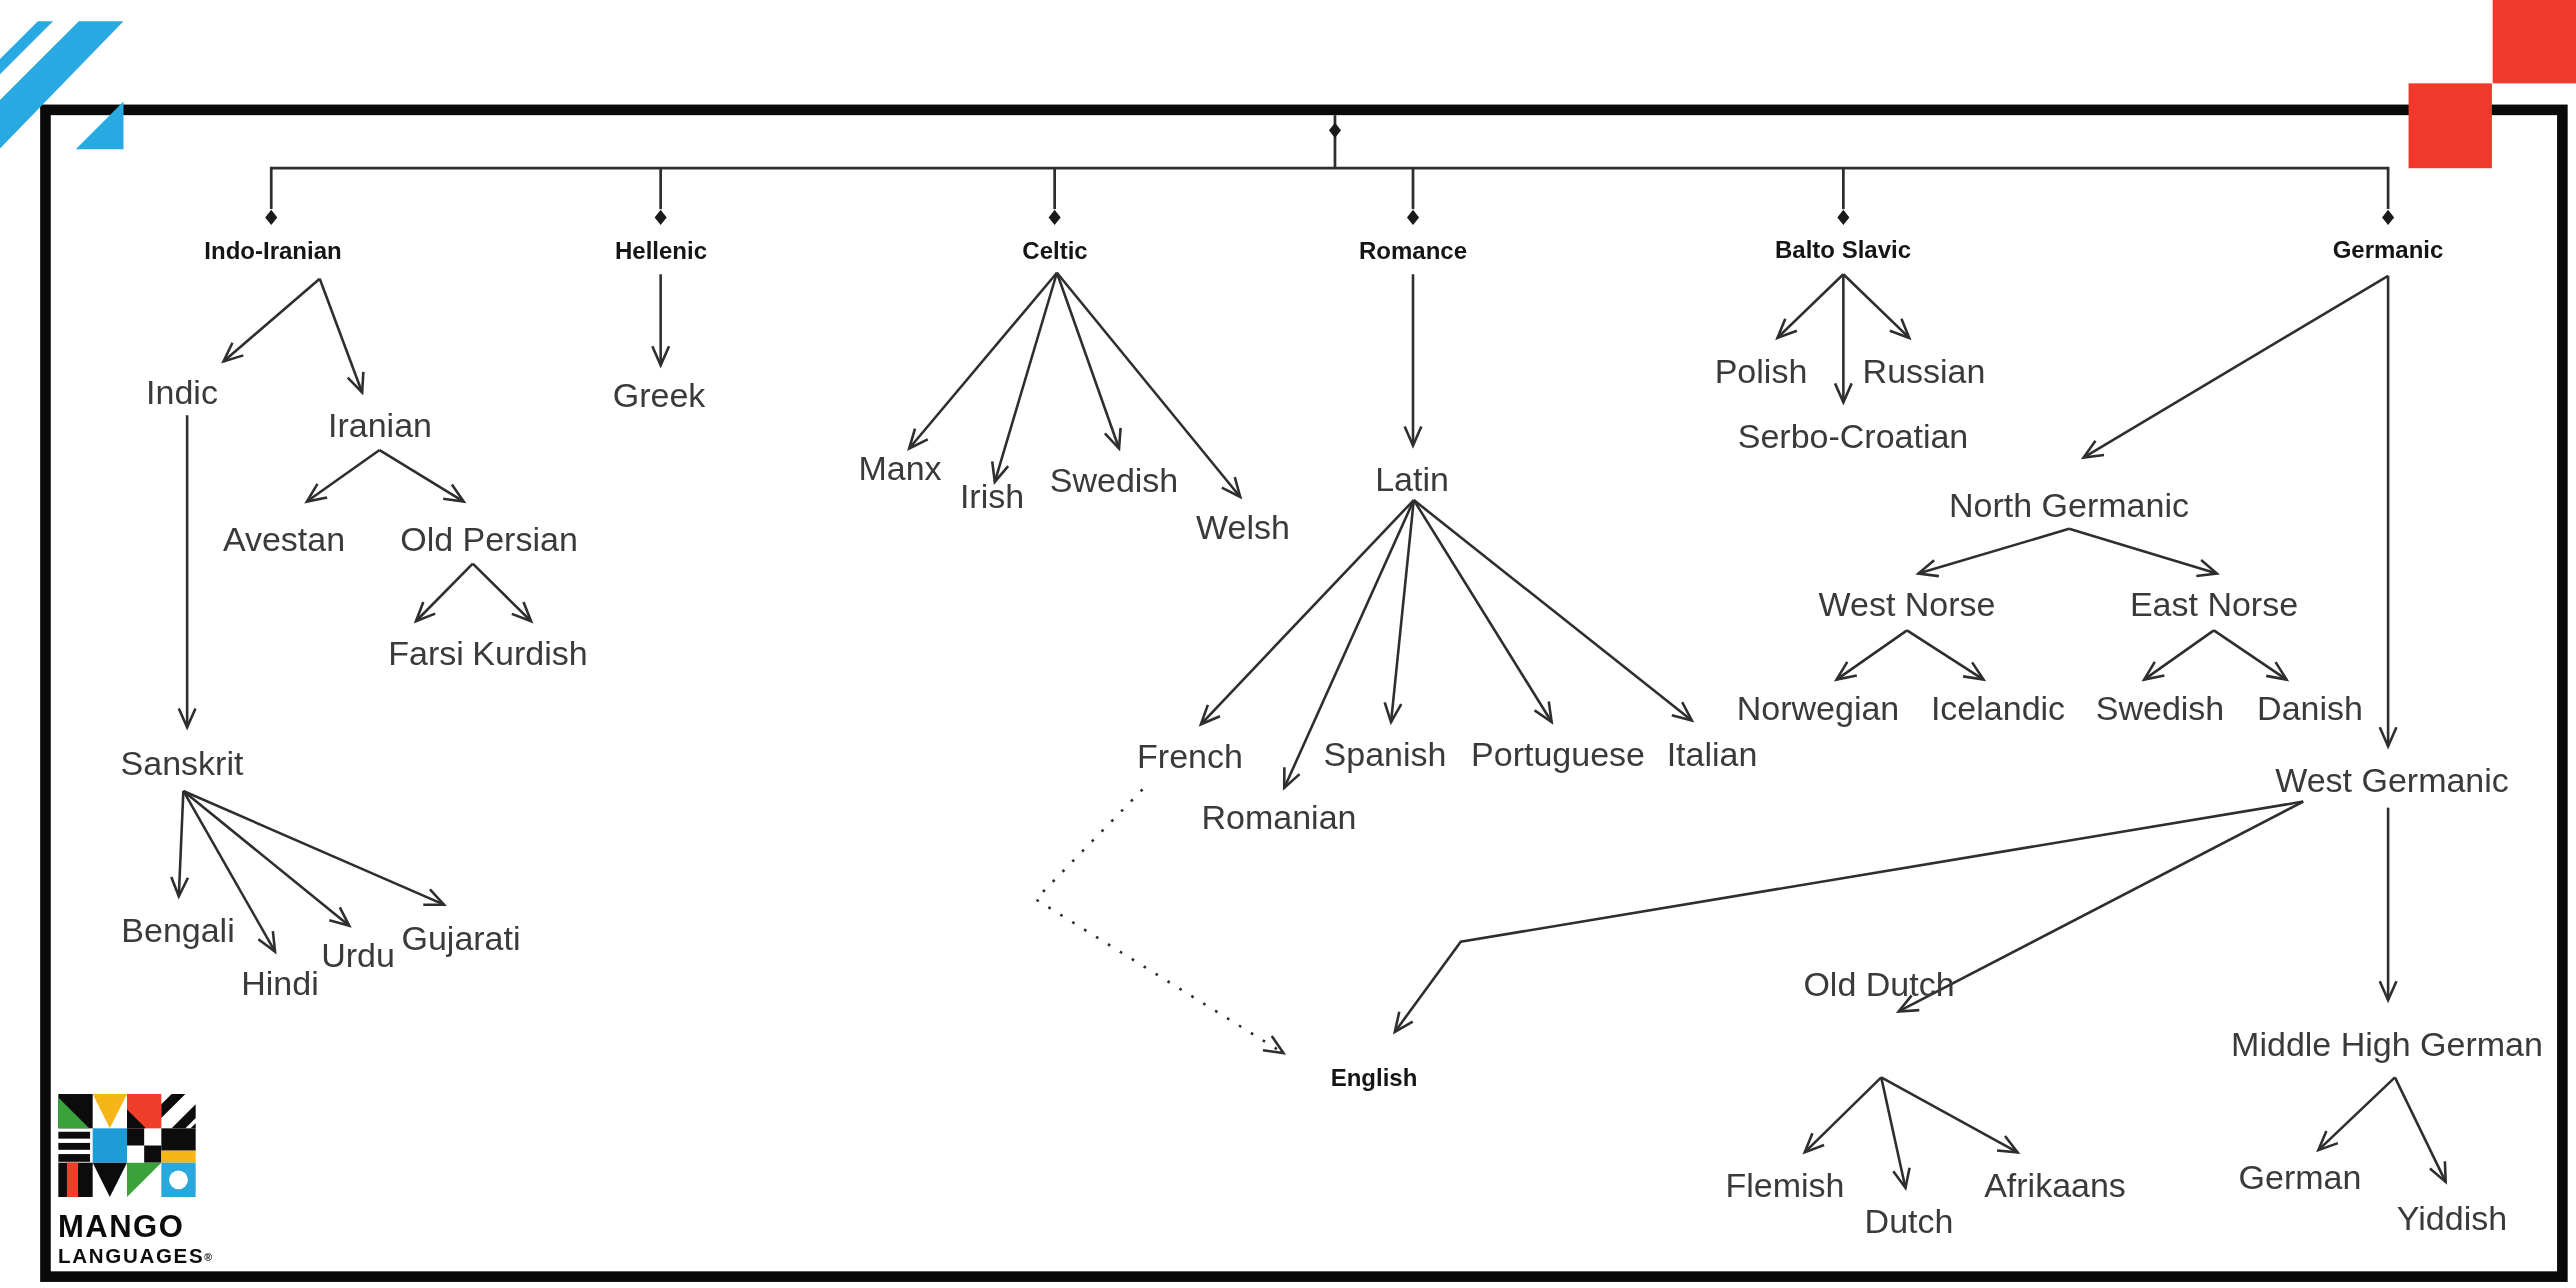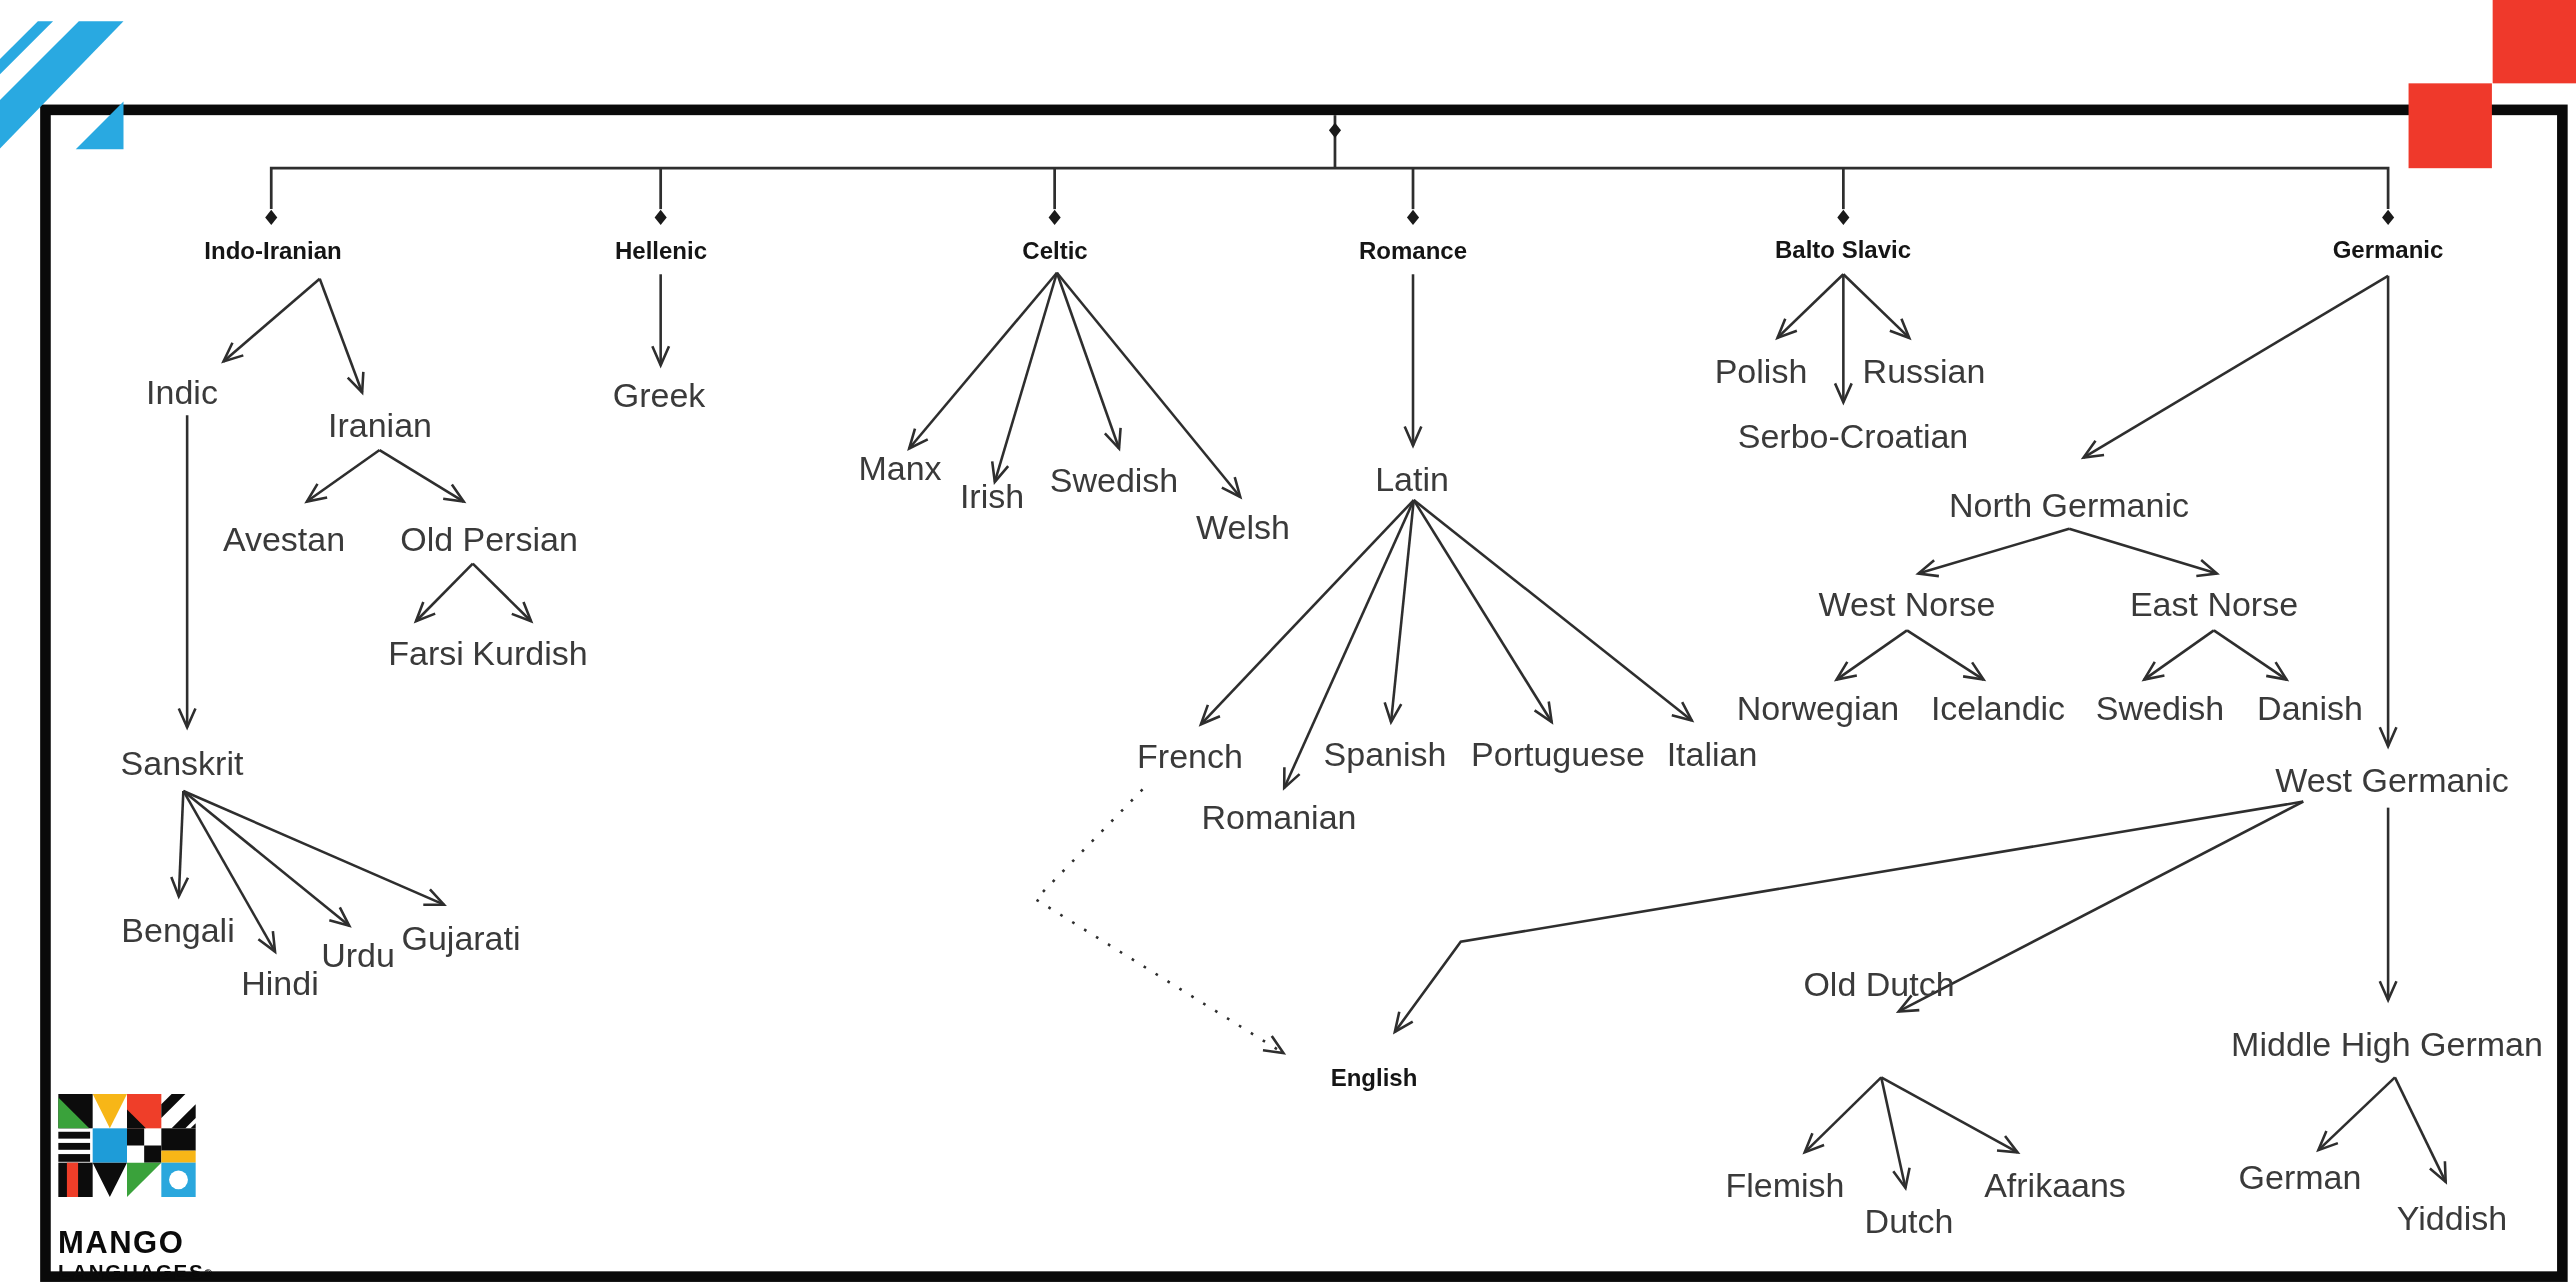--- a/index.html
+++ b/index.html
@@ -8,21 +8,21 @@
   svg.layer{position:absolute;left:0;top:0;}
   .title{position:absolute;left:1277px;top:43px;transform:translate(-50%,-50%);
          font-size:44px;font-weight:700;color:#111;white-space:nowrap;letter-spacing:0.4px;}
   .node{position:absolute;transform:translate(-50%,-50%);white-space:nowrap;
         font-size:34px;color:#3a3a3a;line-height:1;}
   .head{font-weight:700;font-size:24px;color:#151515;}
   .edge{stroke:#2e2e2e;stroke-width:3.4;fill:none;}
   .conn{stroke:#2e2e2e;stroke-width:3.6;fill:none;}
   .dot{fill:#1a1a1a;}
   .logo{position:absolute;left:58px;top:1094px;}
-  .logo .brand{font-weight:700;font-size:31px;letter-spacing:1.5px;color:#0b0b0b;margin-top:27px;line-height:1;}
+  .logo .brand{font-weight:700;font-size:31px;letter-spacing:1.5px;color:#0b0b0b;margin-top:11px;line-height:1;}
   .logo .sub{font-weight:700;font-size:20.5px;letter-spacing:1.7px;color:#0b0b0b;margin-top:3.8px;line-height:1;}
   .logo .reg{font-size:10.6px;vertical-align:2.3px;letter-spacing:0;}
 </style>
 </head>
 <body>
 
 <div class="stage">
 
   <svg class="layer" width="2576" height="1288" viewBox="0 0 3400 1700">
     <defs>

